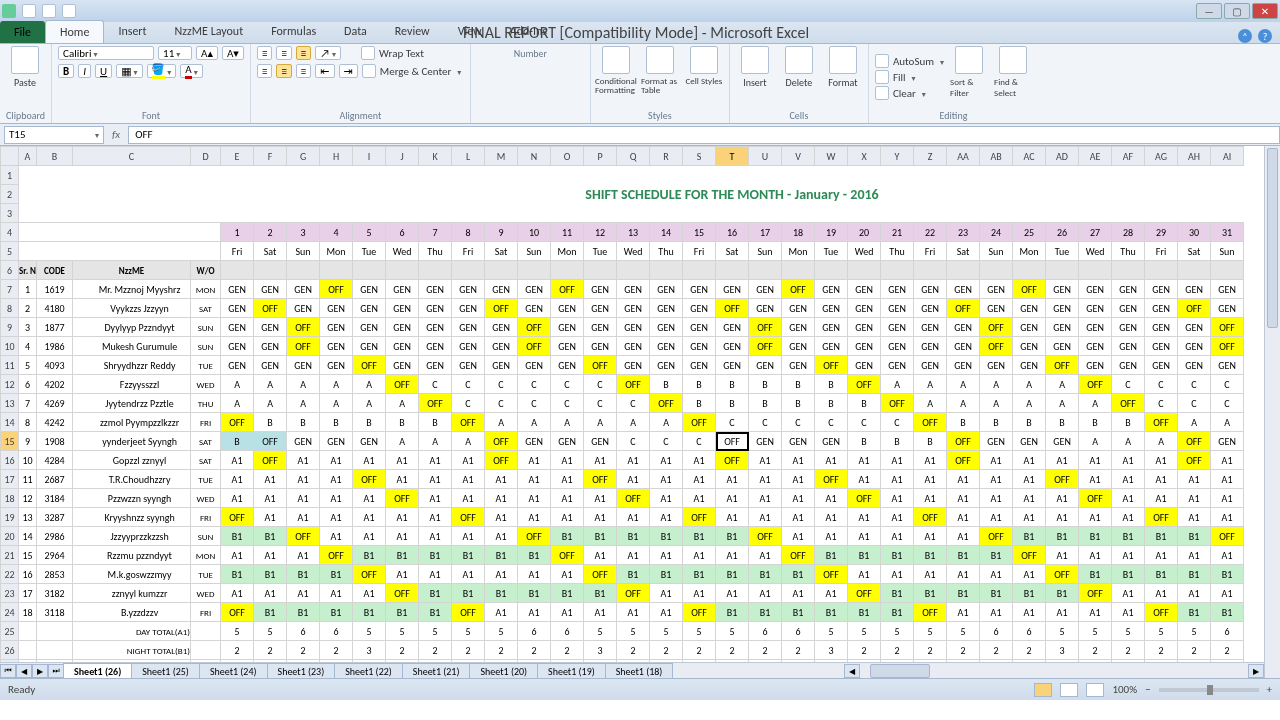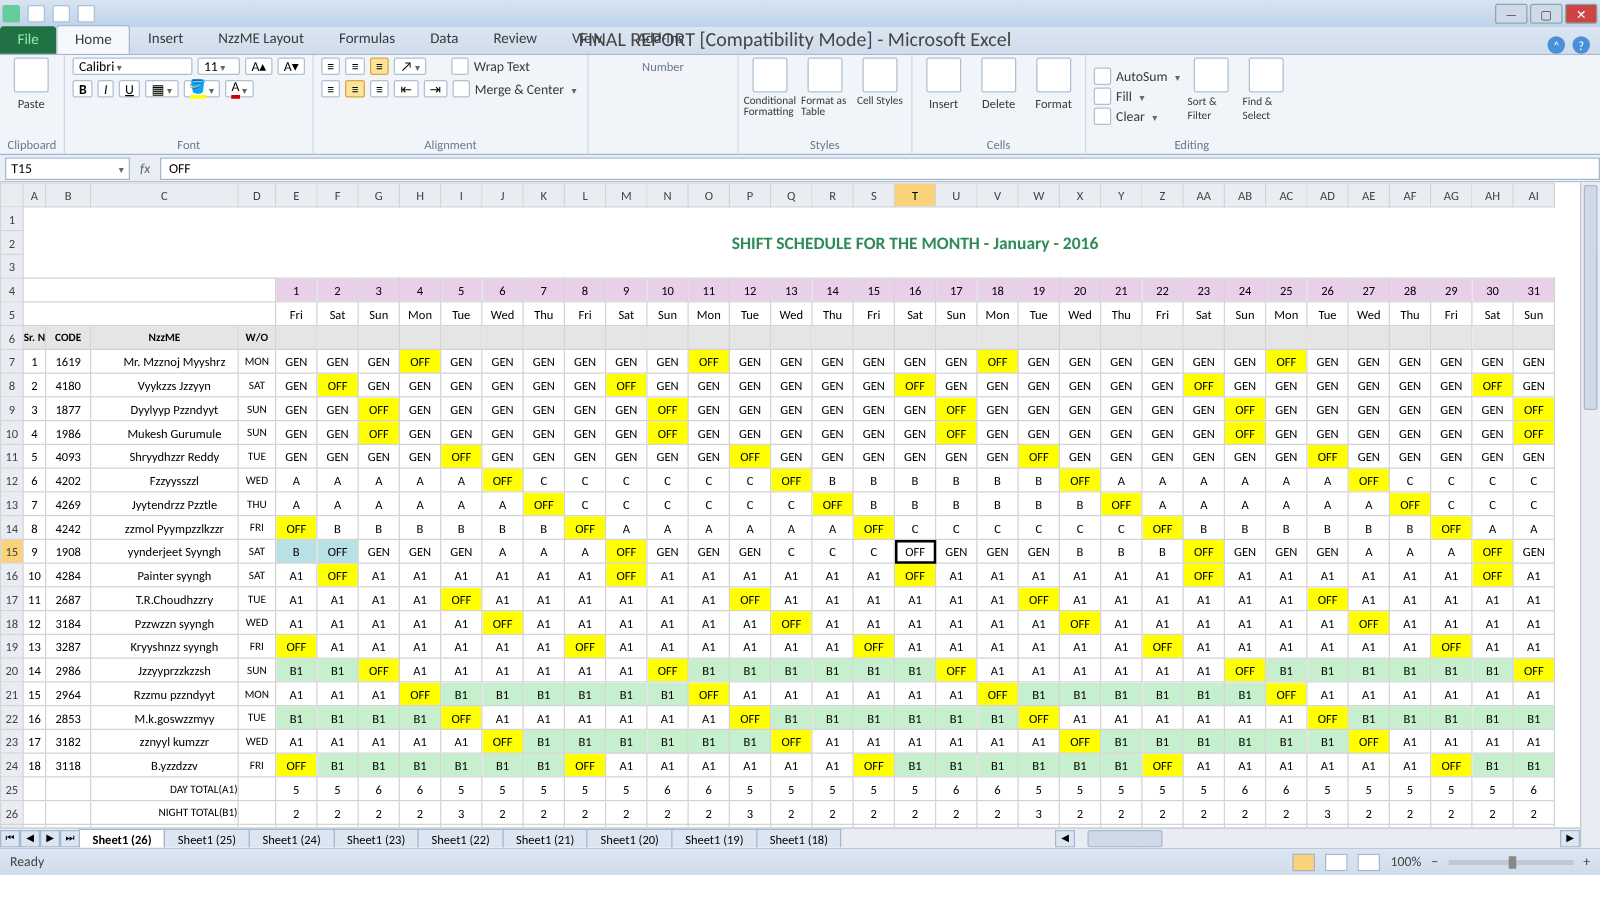--- a/index.html
+++ b/index.html
@@ -7,21 +7,21 @@
   
   .titlebar { height:22px; background:linear-gradient(#d7e4f2,#bdd2ea); display:flex; align-items:center; padding:0 2px; font-size:11px; color:#444; }
   .titlebar .left-icons { display:flex; gap:6px; align-items:center; }
   .titlebar .qat-icon { width:14px; height:14px; background:#6c9; border-radius:2px; }
   .titlebar .center { flex:1; text-align:center; font-size:16px;margin-top:42px; }
   .titlebar .win-controls { display:flex; gap:2px; }
   .titlebar .win-btn { width:26px; height:16px; background:#cfd9e8; border:1px solid #8aa; display:flex; align-items:center; justify-content:center; border-radius:2px; font-size:10px; }
   .titlebar .win-close { background:#c44; color:#fff; }
   
   .ribbon-tabs { height:22px; background:linear-gradient(#dce6f2,#cfdceb); display:flex; align-items:flex-end; border-bottom:1px solid #a6b8cf; font-size:12px; }
-  .ribbon-tabs .file-tab { background:#207245; color:#86efac; padding:4px 14px; border-radius:3px 3px 0 0; }
+  .ribbon-tabs .file-tab { background:#207245; color:#000000; padding:4px 14px; border-radius:3px 3px 0 0; }
   .ribbon-tabs .tab { padding:4px 14px; color:#3b3b3b; cursor:pointer; }
   .ribbon-tabs .tab.active { background:#f5f8fc; border:1px solid #a6b8cf; border-bottom:none; border-radius:3px 3px 0 0; }
   .ribbon-tabs .help-icons { margin-left:auto; display:flex; gap:6px; padding-right:8px; }
   .ribbon-tabs .help-icons span { width:14px; height:14px; border-radius:50%; background:#4a90d9; color:#fff; font-size:10px; display:flex; align-items:center; justify-content:center; }
   
   .ribbon { height:80px; background:#f1f5fa; border-bottom:1px solid #a6b8cf; display:flex; }
   .group { border-right:1px solid #cfd9e8; padding:2px 6px 0 6px; display:flex; flex-direction:column; }
   .group-body { flex:1; display:flex; gap:6px; }
   .group-label { font-size:10px; color:#6a7a8c; text-align:center; padding:1px 0; }
   .big-btn { width:38px; height:54px; display:flex; flex-direction:column; align-items:center; justify-content:flex-start; gap:2px; font-size:10px; color:#3b3b3b; cursor:pointer; }
@@ -823,21 +823,21 @@
           <td class="A">A</td>
           <td class="A">A</td>
           <td class="A">A</td>
           <td class="OFF">OFF</td>
           <td class="GEN">GEN</td>
         </tr>
         <tr>
           <th class="rowhead">16</th>
           <td>10</td>
           <td>4284</td>
-          <td class="name">Painter syyngh</td>
+          <td class="name">Gopzzl zznyyl</td>
           <td class="wo">SAT</td>
           <td class="A1">A1</td>
           <td class="OFF">OFF</td>
           <td class="A1">A1</td>
           <td class="A1">A1</td>
           <td class="A1">A1</td>
           <td class="A1">A1</td>
           <td class="A1">A1</td>
           <td class="A1">A1</td>
           <td class="OFF">OFF</td>

